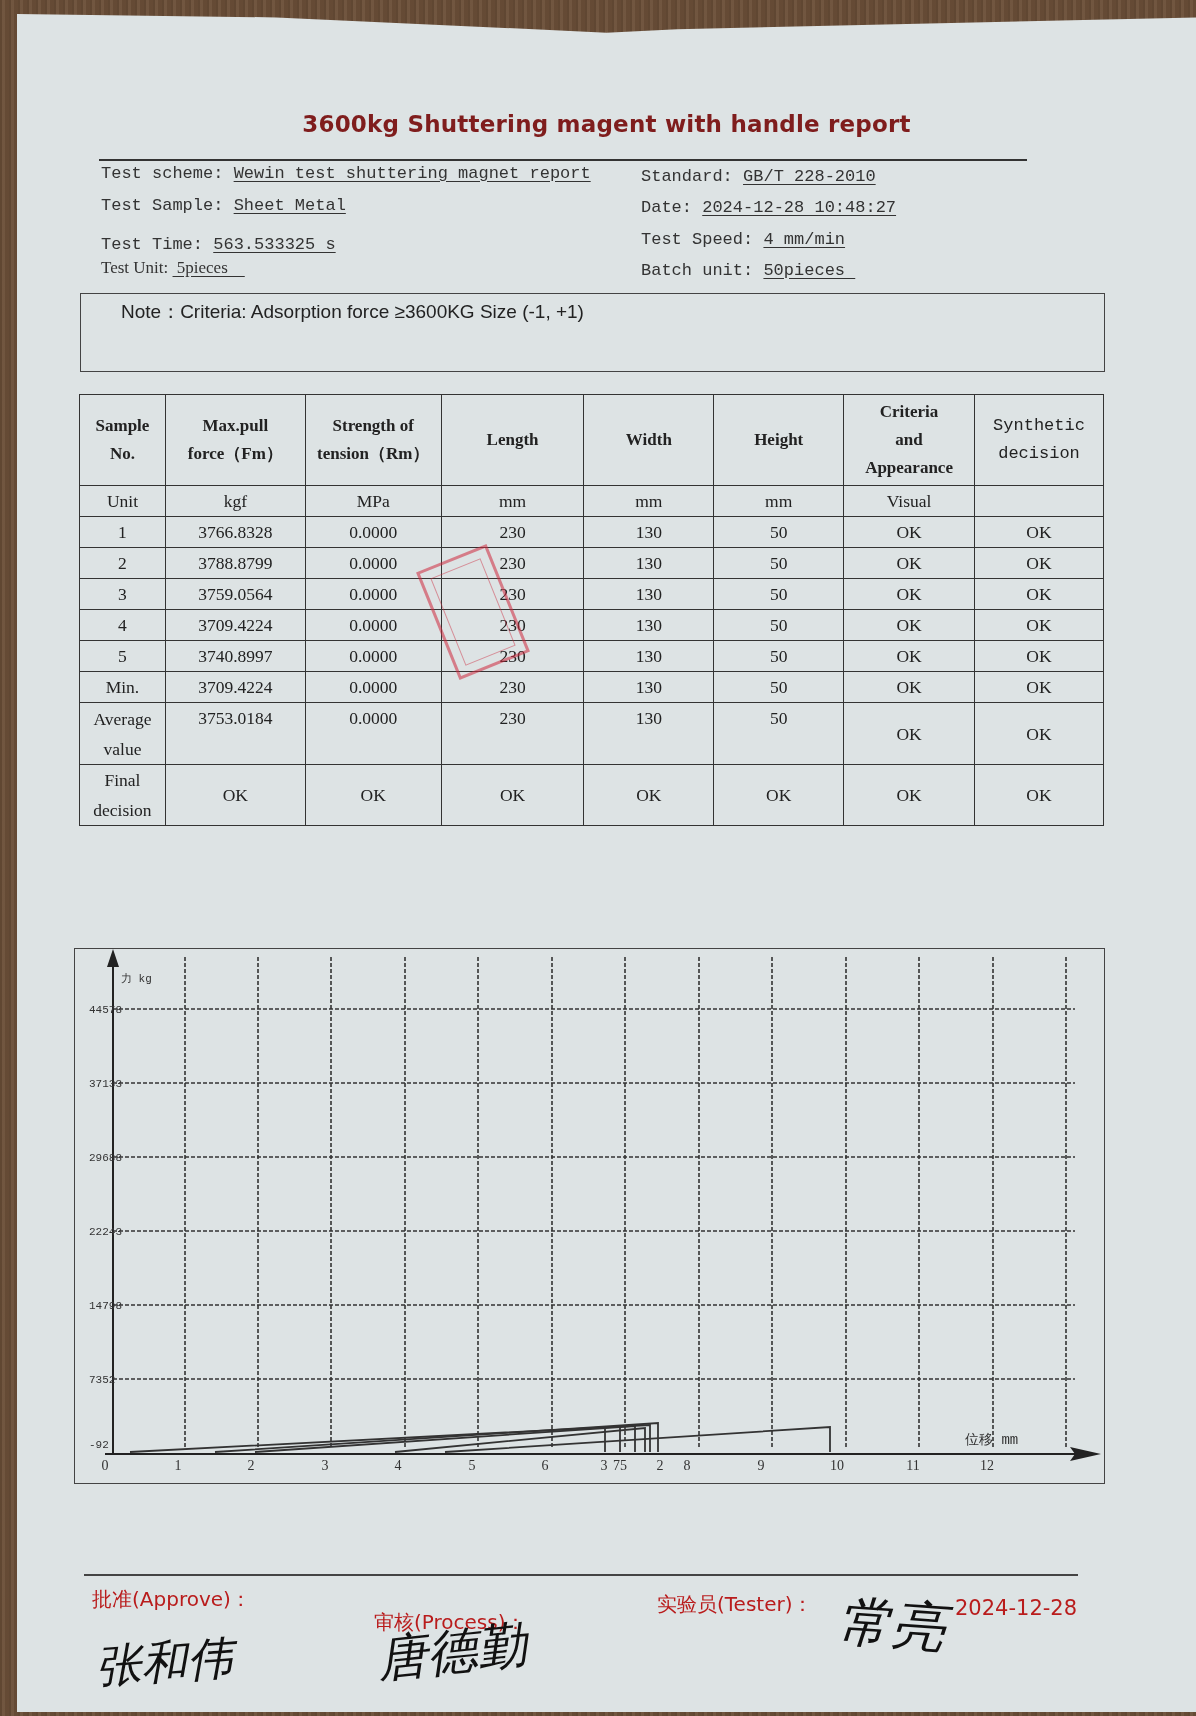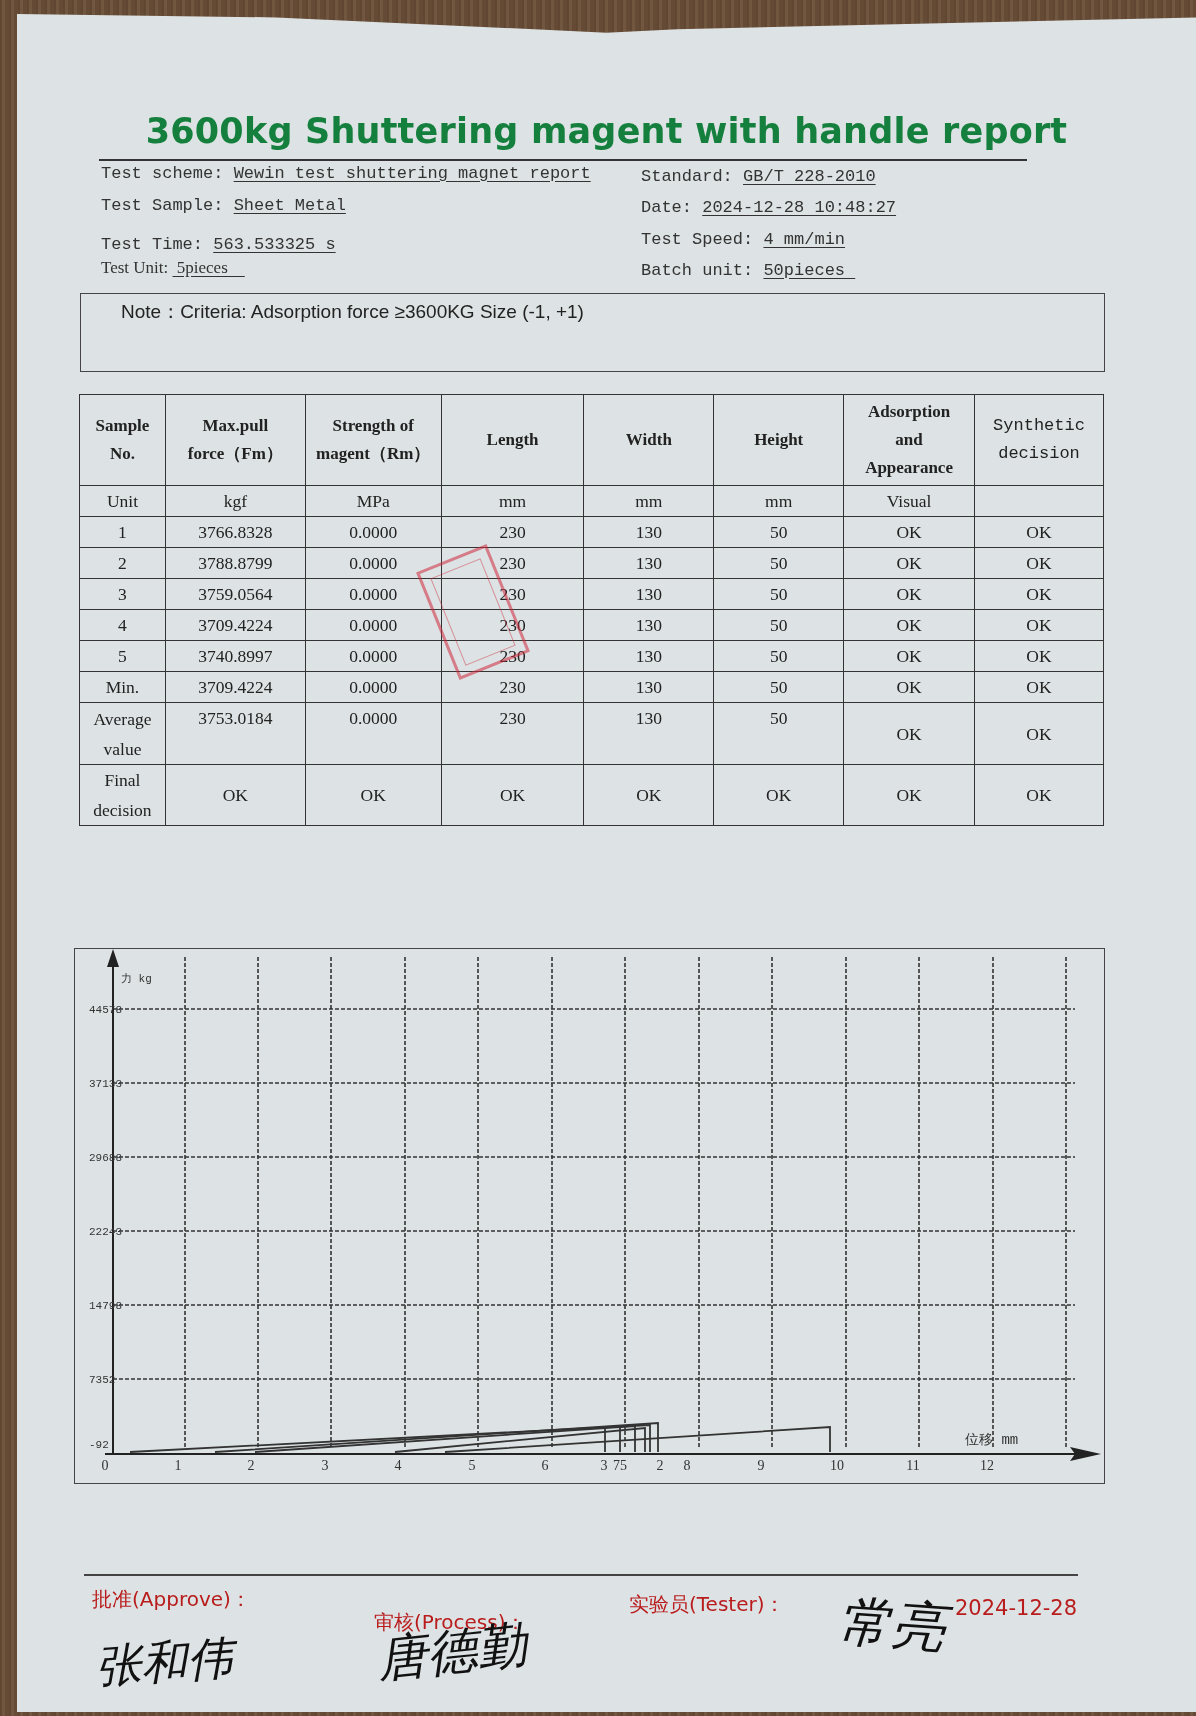--- a/index.html
+++ b/index.html
@@ -10,21 +10,21 @@
   }
   .paper {
     position:absolute; left:17px; top:14px; width:1179px; height:1698px;
     background:#dde3e4;
     clip-path: polygon(0 0, 22% 0.2%, 50% 1.1%, 56% 0.9%, 100% 0.2%, 100% 100%, 0 100%);
     font-family:"Liberation Serif", serif; color:#222;
   }
   .abs { position:absolute; }
   .title {
     position:absolute; left:0; right:0; top:97px; text-align:center;
-    font-family:"DejaVu Sans", sans-serif; font-weight:bold; font-size:35px; color:#15803d;
+    font-family:"DejaVu Sans", sans-serif; font-weight:bold; font-size:23px; color:#7f1d1d;
     letter-spacing:0.2px;
   }
   .title-rule { position:absolute; left:82px; width:928px; top:145px; height:2px; background:#333; }
   .meta { font-family:"Liberation Mono", monospace; font-size:17px; color:#333; white-space:nowrap; }
   .meta .v { text-decoration:underline; text-underline-offset:3px; }
   .note-box {
     position:absolute; left:63px; top:279px; width:1025px; height:79px;
     border:1.5px solid #444; box-sizing:border-box;text-align:center;
   }
   .note-text {
@@ -101,25 +101,25 @@
         <col style="width:143px">
       <col style="width:130px">
         <col style="width:130px">
         <col style="width:131px">
         <col style="width:129px">
     </colgroup>
     <tbody>
         <tr>
       <th><span>Sample</span><br><span>No.</span></th>
       <th><span>Max.pull</span><br><span>force（Fm）</span></th>
-      <th><span>Strength of</span><br><span>magent（Rm）</span></th>
+      <th><span>Strength of</span><br><span>tension（Rm）</span></th>
       <th>Length</th>
       <th>Width</th>
       <th>Height</th>
-      <th><span>Adsorption</span><br><span>and</span><br><span>Appearance</span></th>
+      <th><span>Criteria</span><br><span>and</span><br><span>Appearance</span></th>
       <th class="synth"><span>Synthetic</span><br><span>decision</span></th>
     </tr>
     <tr>
       <td>Unit</td>
       <td>kgf</td>
       <td>MPa</td>
       <td>mm</td>
       <td>mm</td>
       <td>mm</td>
       <td>Visual</td>
@@ -277,18 +277,18 @@
         <text x="762" y="521">10</text>
         <text x="838" y="521">11</text>
         <text x="912" y="521">12</text>
       </g>
     </svg>
   </div>
 
   <div class="sig-rule"></div>
   <div class="abs sig-label" style="left:75px; top:1572px;">批准(Approve)：</div>
   <div class="abs sig-label" style="left:357px; top:1572px;margin-top:23px;">审核(Process)：</div>
-  <div class="abs sig-label" style="left:612px; top:1577px;">实验员(Tester)：</div>
+  <div class="abs sig-label" style="left:640px; top:1577px;">实验员(Tester)：</div>
   <div class="abs sig-label" style="left:938px; top:1582px; font-size:21px;">2024-12-28</div>
   <div class="abs scrawl" style="left:78px; top:1618px; font-size:46px; transform:rotate(-4deg);">张和伟</div>
   <div class="abs scrawl" style="left:360px; top:1605px; font-size:50px; transform:rotate(-6deg);">唐德勤</div>
   <div class="abs scrawl" style="left:820px; top:1575px; font-size:54px; transform:rotate(4deg);">常亮</div>
 </div>
 
 </body></html>

